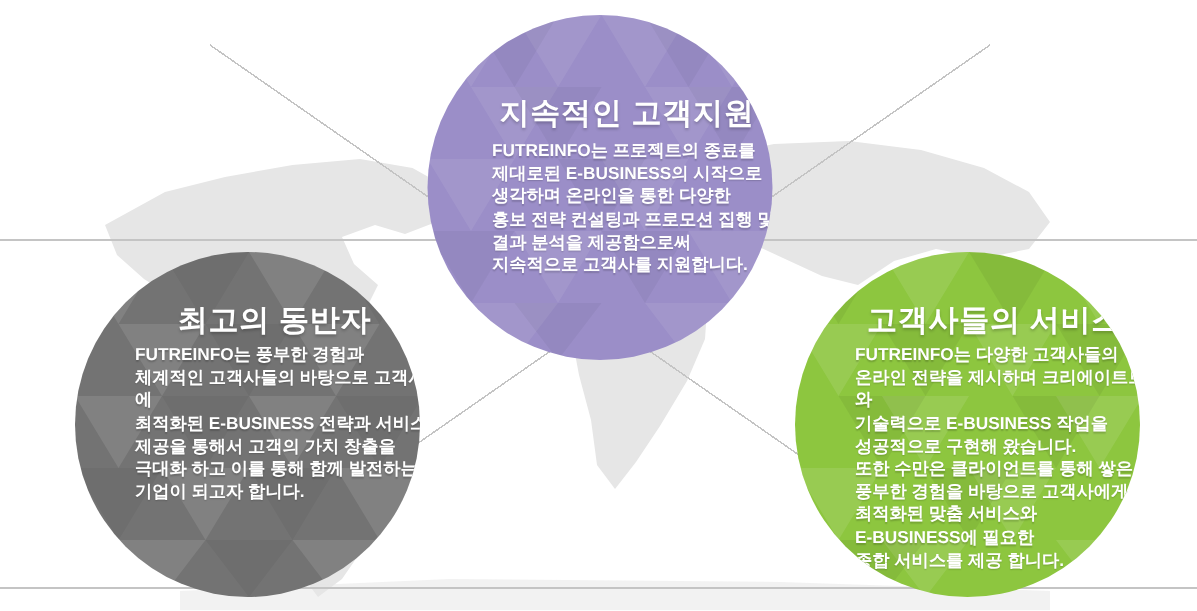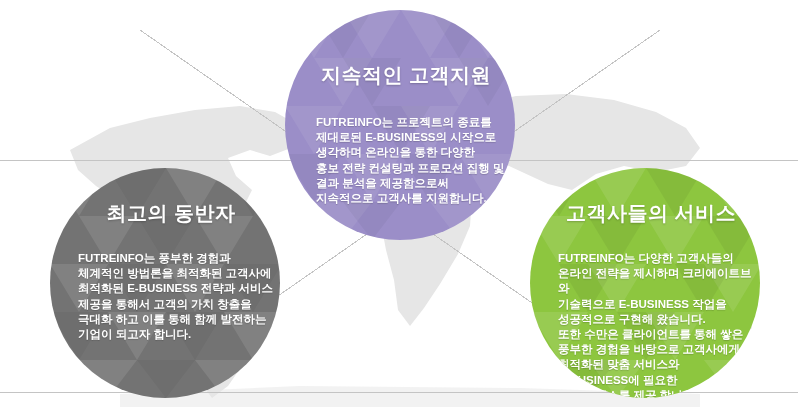--- a/index.html
+++ b/index.html
@@ -29,21 +29,21 @@
   .circle {
     position:absolute;
     border-radius:50%;
     overflow:hidden;
   }
   .circle .tex {
     position:absolute; left:0; top:0; width:100%; height:100%;
     pointer-events:none;
   }
   .circle .content {
-    position:absolute; left:6px; top:0; width:100%; height:100%;
+    position:absolute; left:18px; top:0; width:100%; height:100%;
   }
 
   .c-title {
     position:absolute;
     width:100%;
     text-align:center;
     color:#ffffff;
     font-weight:bold;
     font-size:20px;
     letter-spacing:0.5px;
@@ -51,21 +51,20 @@
     white-space:nowrap;
   }
   .c-body {
     position:absolute;
     color:#ffffff;
     font-size:11.5px;
     font-weight:bold;
     line-height:15.2px;
     text-shadow:0 1px 1px rgba(0,0,0,0.18);
     white-space:pre-line;
-    margin-top:21px;
   }
 
   
   #circle-support {
     left:285px; top:10px;
     width:230px; height:230px;
     background:#9b8ec8;
   }
   #circle-support .c-title { top:52px; }
   #circle-support .c-body  { left:25px; top:84px; width:195px; }
@@ -196,21 +195,21 @@
         <polygon points="58,96 116,96 87,144"></polygon>
         <polygon points="174,96 232,96 203,144"></polygon>
         <polygon points="0,144 58,144 29,192"></polygon>
         <polygon points="116,144 174,144 145,192"></polygon>
         <polygon points="87,192 145,192 116,230"></polygon>
       </g>
     </svg>
     <div class="content">
       <div class="c-title">최고의 동반자</div>
       <div class="c-body">FUTREINFO는 풍부한 경험과
-체계적인 방법론을 최적화된 고객사에
+체계적인 고객사들의 바탕으로 고객사에
 최적화된 E-BUSINESS 전략과 서비스
 제공을 통해서 고객의 가치 창출을
 극대화 하고 이를 통해 함께 발전하는
 기업이 되고자 합니다.</div>
     </div>
   </div>
 
   <div class="circle" id="circle-service">
     <svg class="tex" viewBox="0 0 230 230" preserveAspectRatio="none">
       <g fill="#ffffff" opacity="0.10">

